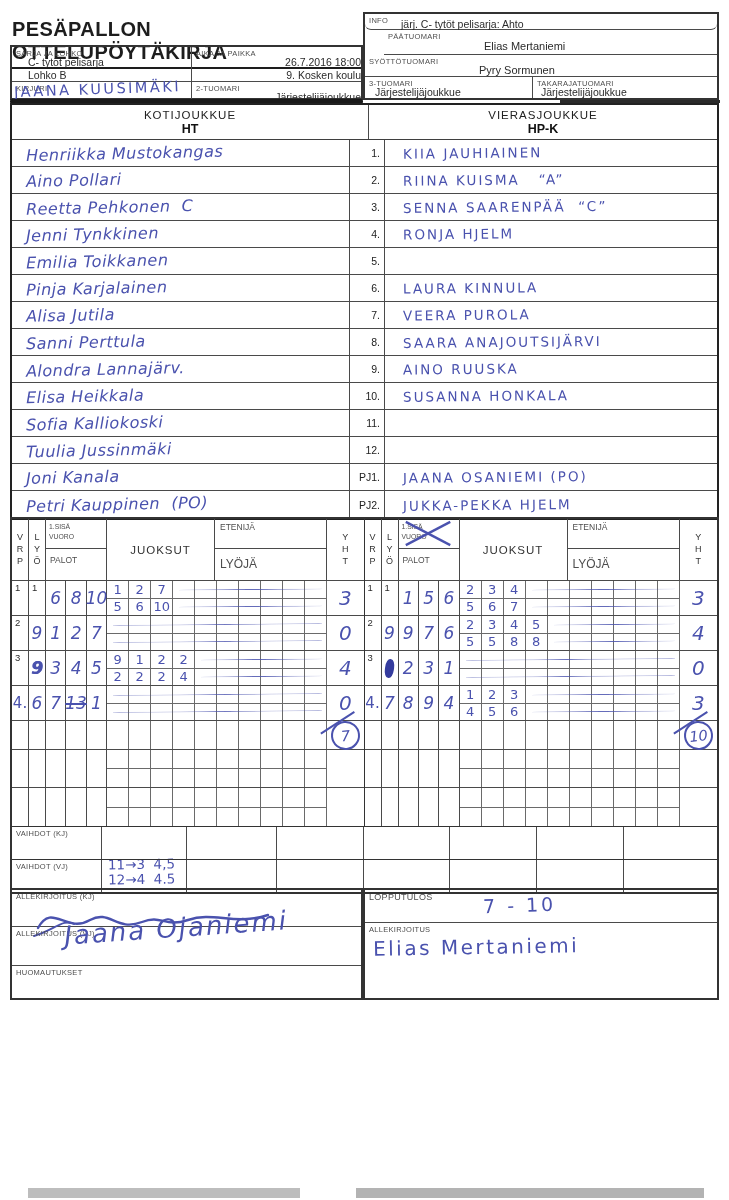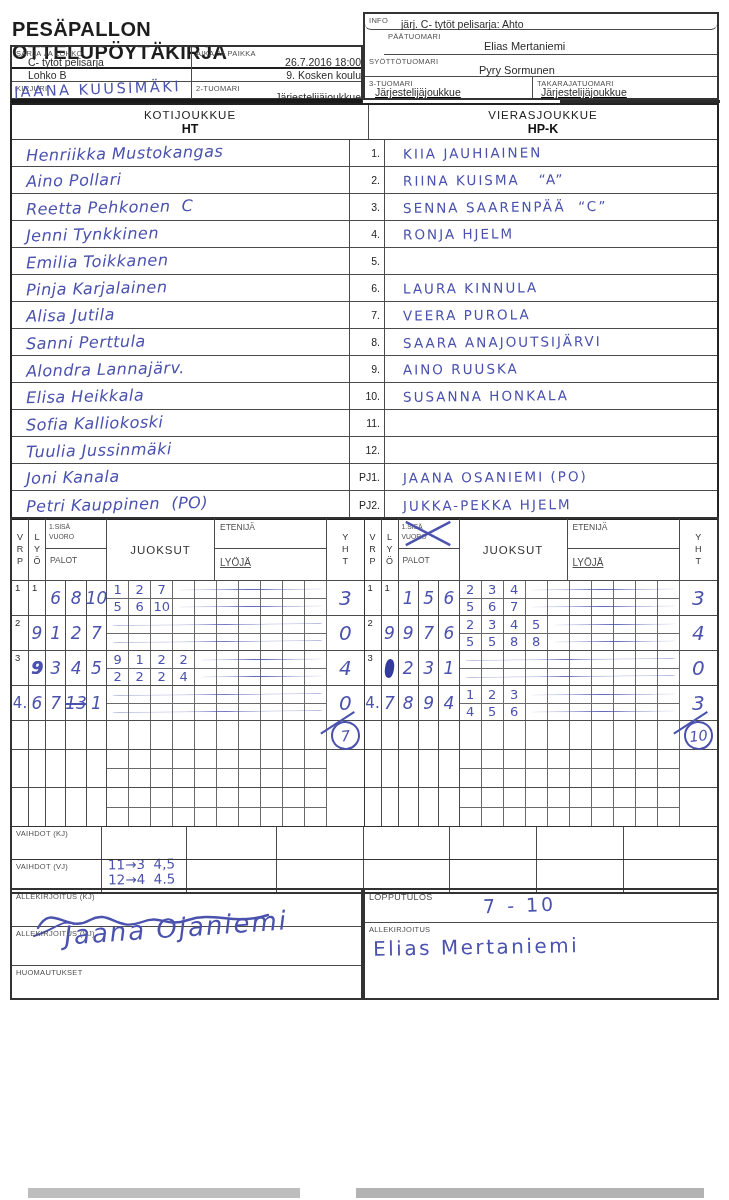--- a/index.html
+++ b/index.html
@@ -19,21 +19,21 @@
   #hdrL .r2{flex:1;display:flex;position:relative;}
   #hdrL .c1{width:180px;border-right:1.4px solid #4a4a4a;position:relative;box-sizing:border-box;}
   #hdrL .c2{flex:1;position:relative;text-align:right;}
   .twolines{font-size:10.5px;color:#2b2b2b;line-height:1.2;padding:9px 0 0 16px;}
   .celllbl{position:absolute;top:2px;left:4px;}
   #kirjuri-hw{position:absolute;top:-1px;left:2px;font-size:14.5px;letter-spacing:2.5px;transform:rotate(-2deg);white-space:pre;}
   
   #hdrR{left:363px;top:12px;width:356px;height:88px;border:2px solid #333;display:flex;flex-direction:column;box-sizing:border-box;}
   #hdrR .row{position:relative;border-bottom:1.4px solid #4a4a4a;box-sizing:border-box;}
   #hdrR .ri{height:17px;border-radius:6px;} #hdrR .rp{height:25px;margin-left:19px;} #hdrR .rs{height:23px;}
-  #hdrR .r4{flex:1;display:flex;border-bottom:none;text-decoration:underline;}
+  #hdrR .r4{flex:1;display:flex;border-bottom:none;}
   #hdrR .r4 .c1{width:168px;border-right:1.4px solid #4a4a4a;position:relative;box-sizing:border-box;}
   #hdrR .r4 .c2{flex:1;position:relative;}
   
   #roster{left:10px;top:103px;width:709px;border:2.5px solid #222;box-sizing:border-box;background:#fff;}
   #roster .rhead{display:flex;height:34px;border-bottom:1.6px solid #3f3f3f;}
   #roster .rhead .hcell{display:flex;flex-direction:column;align-items:center;justify-content:center;box-sizing:border-box;}
   #roster .rhead .home{width:357px;border-right:1.4px solid #4a4a4a;}
   #roster .rhead .away{flex:1;}
   .th1{font-size:11.5px;letter-spacing:1px;color:#222;}
   .th2{font-size:12.5px;font-weight:bold;color:#111;margin-top:1px;}
@@ -49,21 +49,21 @@
   .half{width:352.5px;border-right:1.6px solid #333;box-sizing:border-box;}
   .half.right{flex:1;border-right:none;}
   .shead{display:flex;height:62px;border-bottom:1.4px solid #4a4a4a;box-sizing:border-box;}
   .hcellS{border-right:1.2px solid #4a4a4a;position:relative;box-sizing:border-box;}
   .w-vrp{width:17px;} .w-lyo{width:17px;} .w-vuoro{width:61px;} .w-juok{width:108px;} .w-eten{width:112px;} .w-yht{flex:1;border-right:none;}
   .vert{writing-mode:vertical-lr;text-orientation:upright;font-size:9px;color:#333;letter-spacing:2px;display:flex;align-items:center;justify-content:center;width:100%;height:100%;}
   .vu-top{height:30px;border-bottom:1.2px solid #4a4a4a;font-size:6.8px;color:#4d4d4d;line-height:1.5;padding:3px 0 0 3px;box-sizing:border-box;position:relative;}
   .vu-bot{font-size:8.5px;color:#4d4d4d;padding:6px 0 0 4px;}
   .jk-lbl{display:flex;align-items:center;justify-content:center;height:100%;font-size:11.5px;letter-spacing:1px;color:#333;}
   .et-top{height:30px;border-bottom:1.2px solid #4a4a4a;font-size:8.5px;color:#4d4d4d;padding:3px 0 0 5px;box-sizing:border-box;}
-  .et-bot{font-size:10px;color:#4d4d4d;padding:8px 0 0 5px;text-decoration:underline;}
+  .et-bot{font-size:12px;color:#4d4d4d;padding:8px 0 0 5px;}
   .xmark{position:absolute;left:0;top:0;width:100%;height:100%;}
   
   .srow{display:flex;height:35px;border-bottom:1.3px solid #4a4a4a;box-sizing:border-box;}
   .scell{border-right:1.2px solid #4a4a4a;position:relative;display:flex;align-items:center;justify-content:center;box-sizing:border-box;}
   .scell.vrp{width:17px;} .scell.lyo{width:17px;} .scell.palot{width:20.4px;}
   .sgrid{width:220px;display:flex;flex-direction:column;box-sizing:border-box;}
   .scell.yht{flex:1;border-right:none;}
   .ghalf{flex:1;display:flex;position:relative;border-bottom:1px solid #6a6a6a;box-sizing:border-box;}
   .ghalf:last-child{border-bottom:none;}
   .gcell{width:22px;border-right:1px solid #6a6a6a;display:flex;align-items:center;justify-content:center;box-sizing:border-box;}

